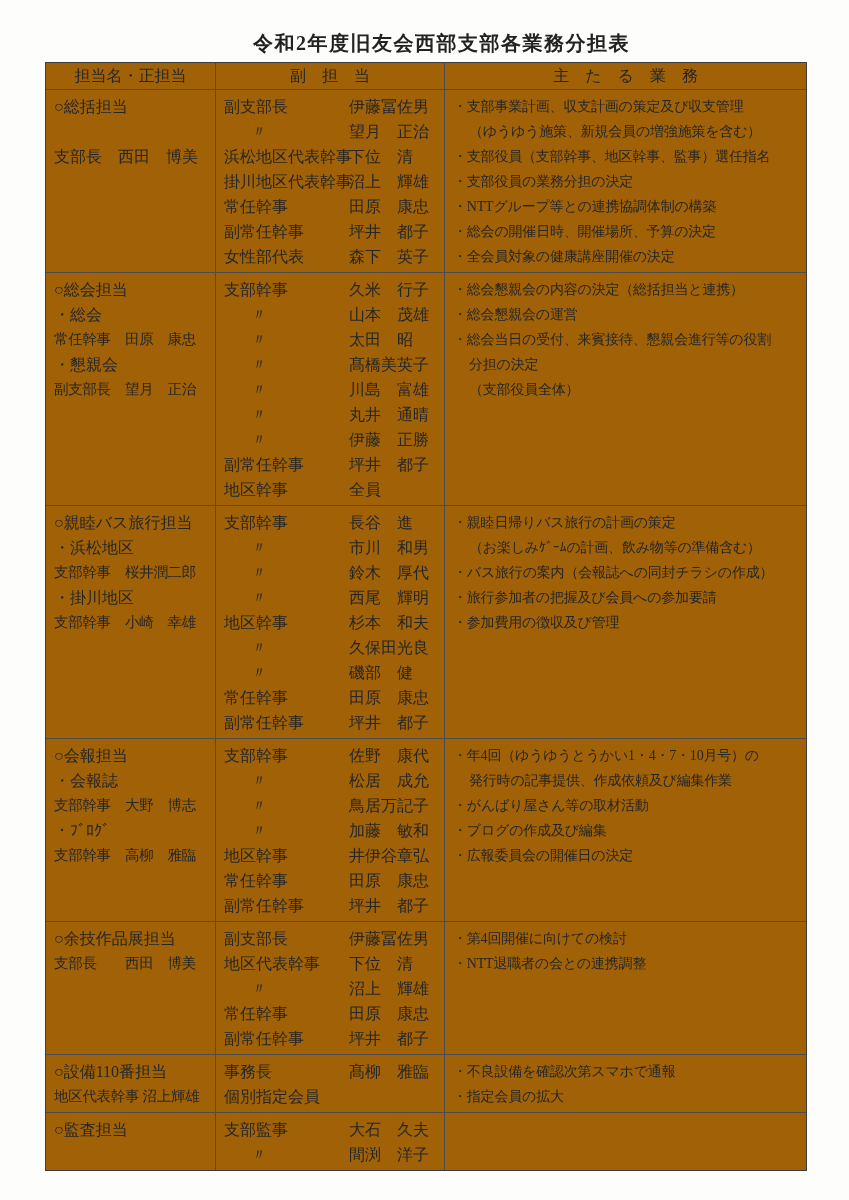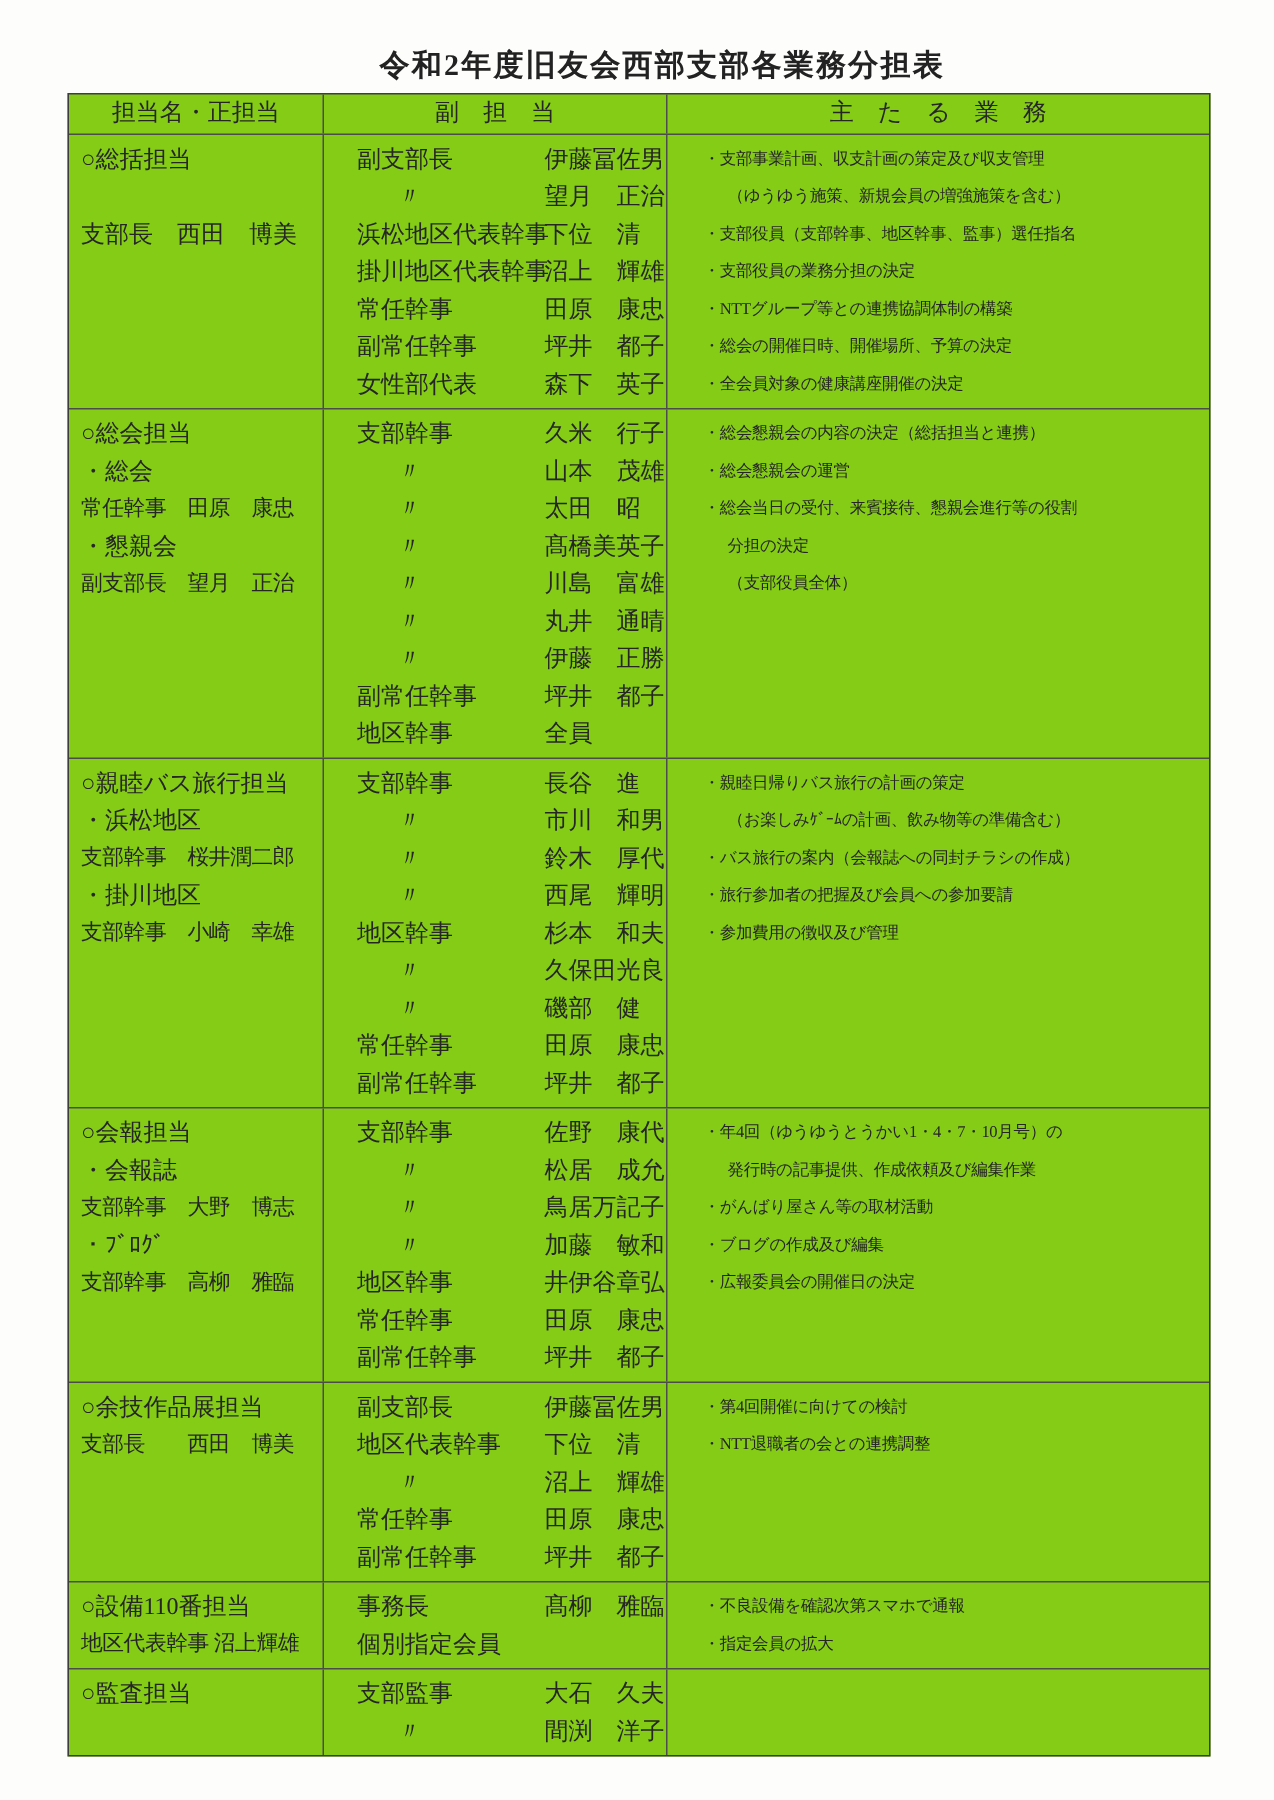--- a/index.html
+++ b/index.html
@@ -18,21 +18,21 @@
     font-size:20px;
     font-weight:600;
     letter-spacing:1.5px;
     color:#222;
   }
   .assignment-table {
     position:absolute;
     left:45px; top:62px;
     width:762px;
     border:1.5px solid #3d3d3d;
-    background:#84cc16;
+    background:#a16207;
   }
   .trow {
     display:grid;
     grid-template-columns:170px 229px 1fr;
     border-bottom:1px solid #4c4c4c;
   }
   .trow:last-child { border-bottom:none; }
   .cell {
     padding:4px 8px 3px 8px;
     border-right:1px solid #4c4c4c;
@@ -47,24 +47,24 @@
     line-height:22px;
   }
   .line {
     height:25px;
     line-height:25px;
     font-size:16px;
     white-space:nowrap;
   }
   .line.tight { font-size:14.5px; letter-spacing:-0.3px; }
   .sub-row { display:flex; }
-  .sub-role { flex:none; width:125px;margin-left:14px; }
+  .sub-role { flex:none; width:125px; }
   .sub-role.ditto { text-indent:27px; }
   .sub-name { flex:1; }
-  .duty { font-size:11px; letter-spacing:-0.2px;margin-left:16px; }
+  .duty { font-size:14px; letter-spacing:-0.2px; }
   .duty.indent { padding-left:16px; }
 </style>
 </head>
 <body>
 
 <div class="doc-title">令和2年度旧友会西部支部各業務分担表</div>
 
 <div class="assignment-table">
   <div class="trow thead">
     <div class="cell c1">担当名・正担当</div>

